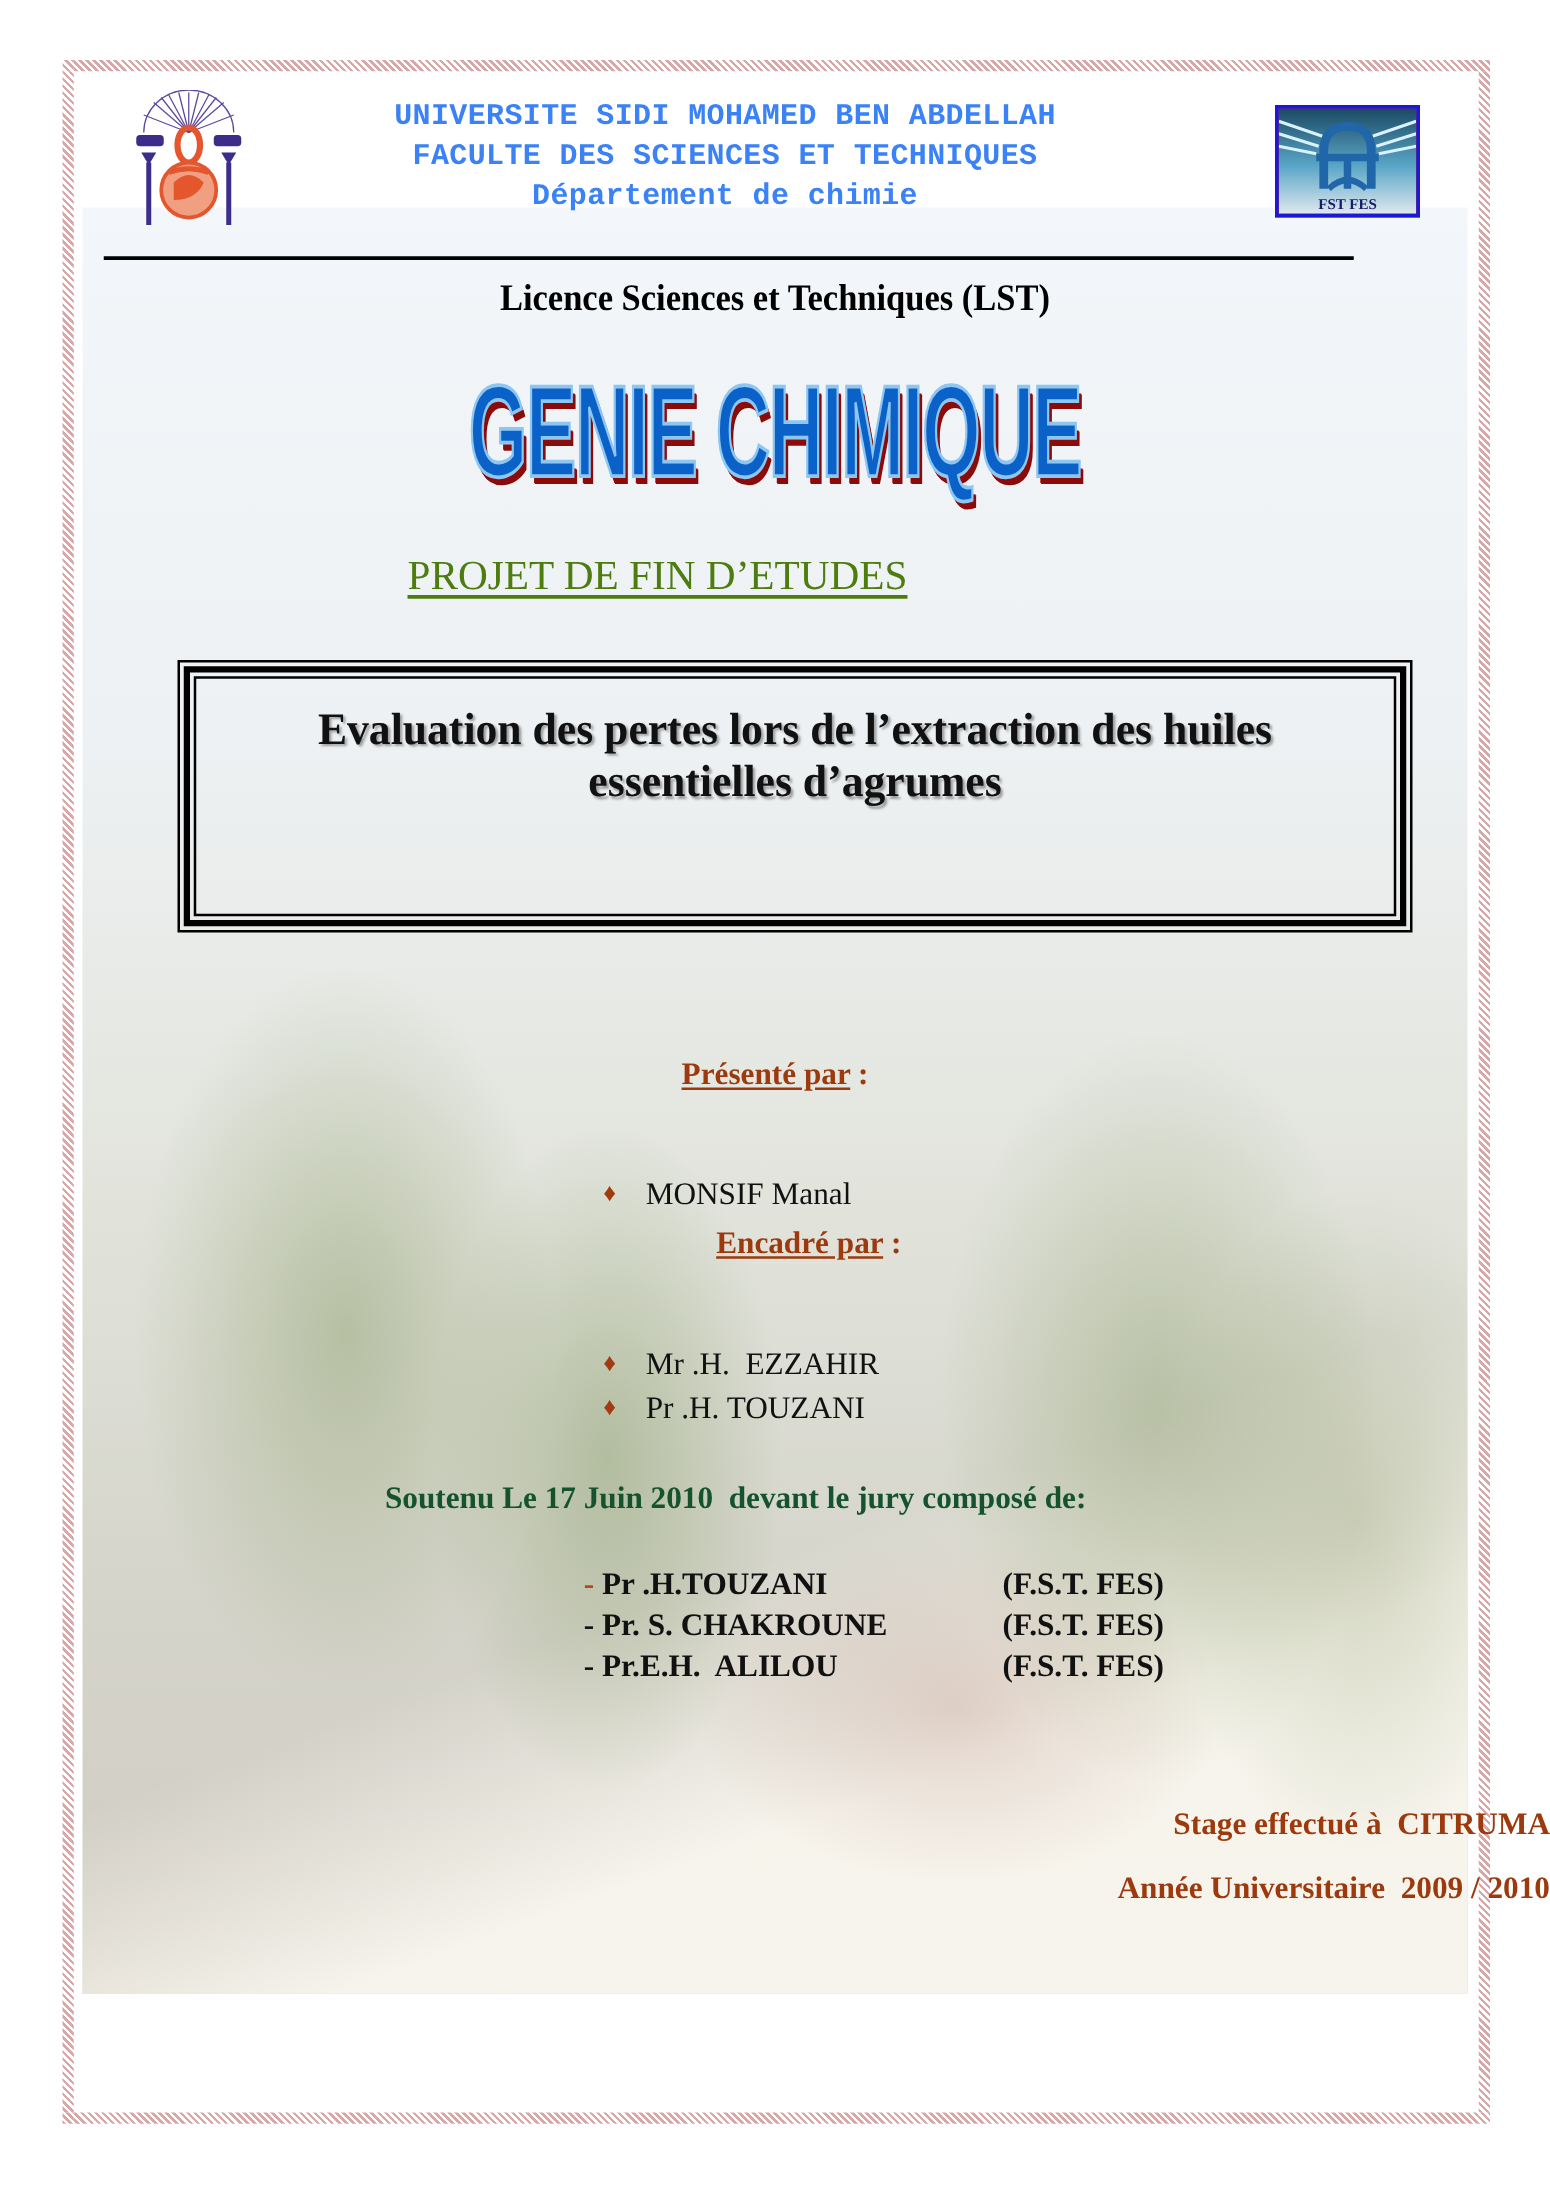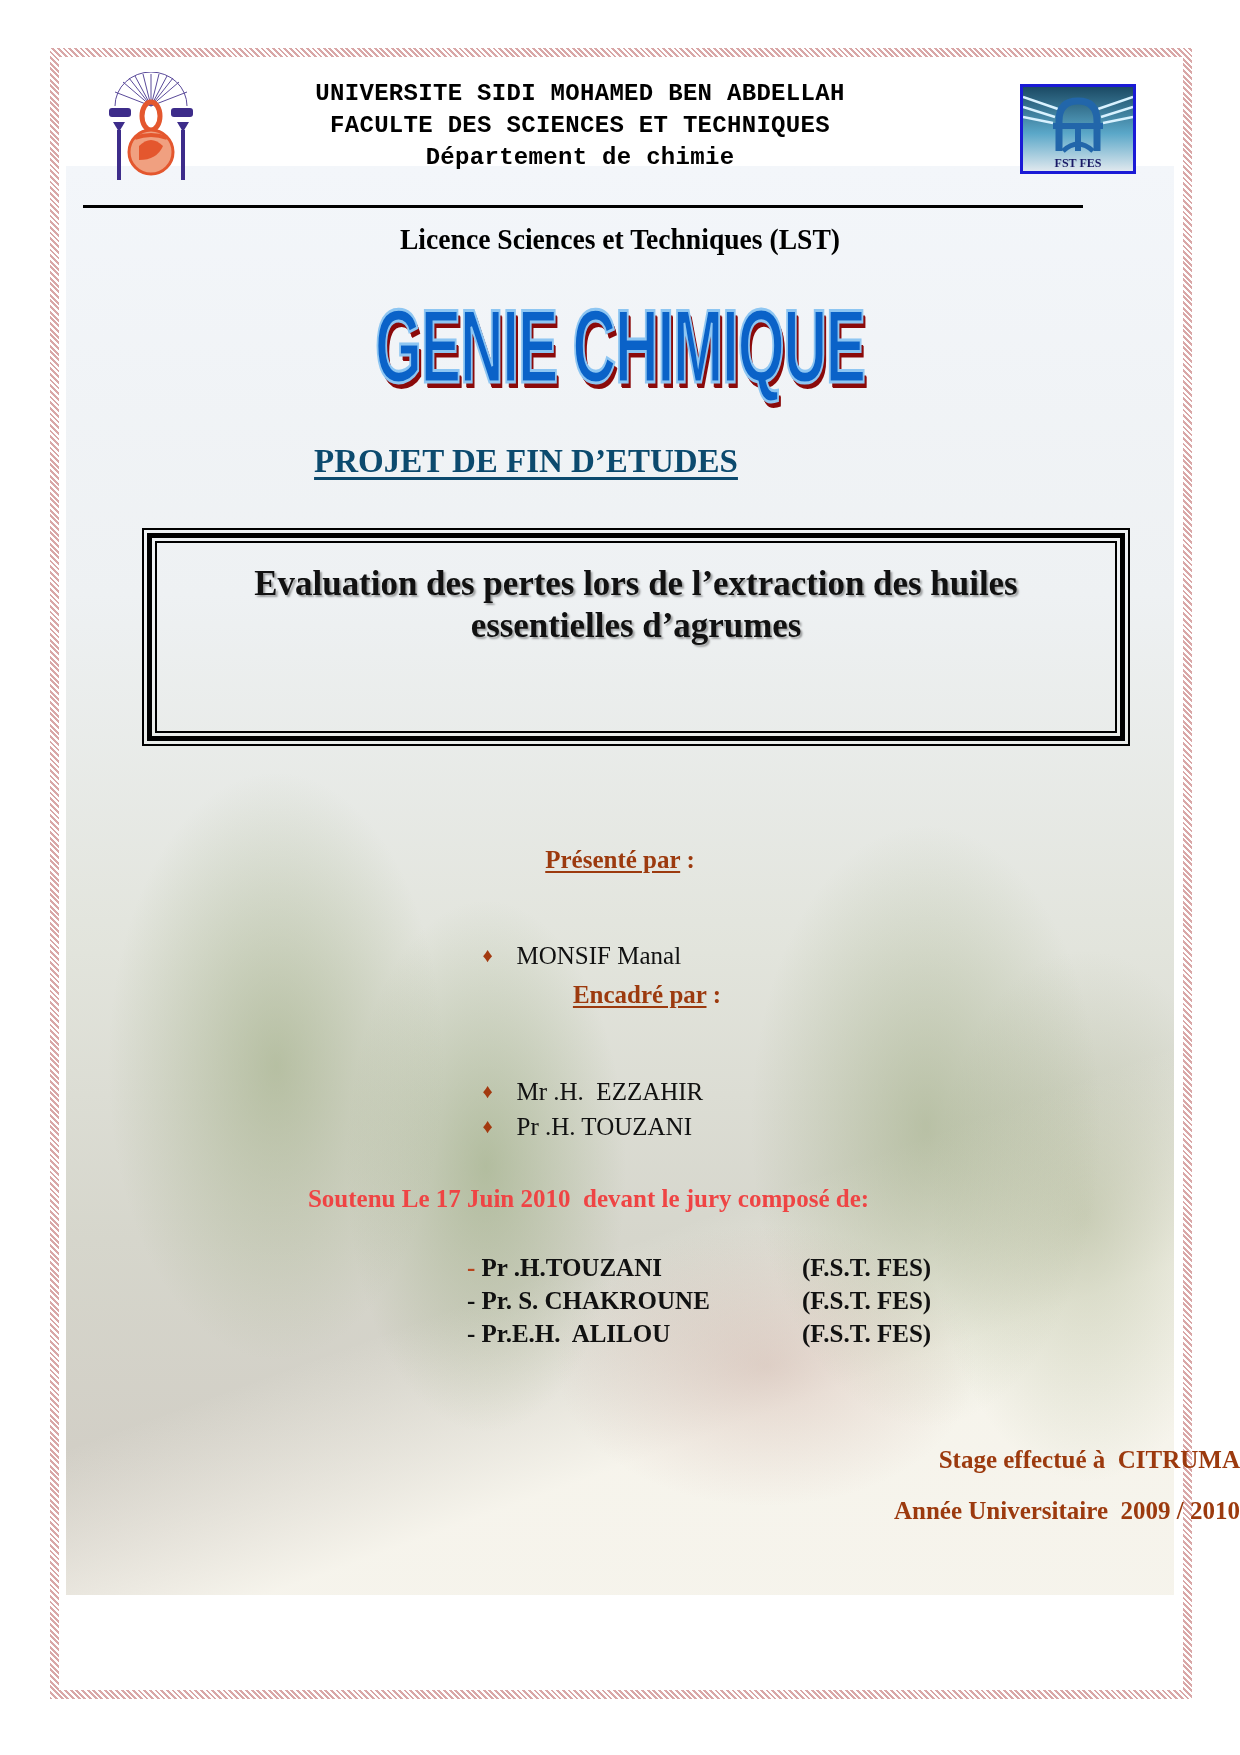--- a/index.html
+++ b/index.html
@@ -26,39 +26,39 @@
       linear-gradient(180deg, #f3f6fa 0%, #eef1f3 30%, #e2e4dc 55%, #d6d6cc 75%, #cfcac2 100%);
   }
   .logo-left { position: absolute; left: 105px; top: 72px; width: 92px; height: 108px; }
   .logo-right {
     position: absolute; left: 1020px; top: 84px; width: 116px; height: 90px;
     border: 3px solid #1a1ad6; box-sizing: border-box; background: #c2410c; overflow: hidden;
   }
   .header-text {
     position: absolute; left: 180px; top: 78px; width: 800px; text-align: center;
     font-family: "Liberation Mono", monospace; font-weight: bold; font-size: 24px;
-    line-height: 32px; color: #000000; letter-spacing: 0.3px;
+    line-height: 32px; color: #3b82f6; letter-spacing: 0.3px;
   }
   .rule { position: absolute; left: 83px; top: 205px; width: 1000px; height: 3px; background: #000; }
   .lst {
     position: absolute; left: 0; top: 222px; width: 1240px; text-align: center;
     font-size: 30px; font-weight: bold; color: #000;
     transform: scaleX(0.92); transform-origin: 620px 0;
   }
   .wordart {
     position: absolute; left: 0; top: 286px; width: 1240px; text-align: center;
     font-family: "Liberation Sans", sans-serif; font-weight: bold; font-size: 104px;
     line-height: 120px; color: #0a62c8; letter-spacing: -2px;
     -webkit-text-stroke: 3px #8ec6f2;
     text-shadow: 4px 5px 0 #8b0a0a, 5px 6px 0 #8b0a0a;
     transform: scaleX(0.58); transform-origin: 620px 0;
   }
   .pfe {
     position: absolute; left: 0; top: 443px; width: 1052px; text-align: center;
-    font-size: 33px; font-weight: bold; color: #0c4a6e; text-decoration: underline;
+    font-size: 33px; font-weight: normal; color: #4d7c0f; text-decoration: underline;
     text-decoration-thickness: 3px; text-underline-offset: 5px;
   }
   .title-box {
     position: absolute; left: 142px; top: 528px; width: 988px; height: 218px;
     box-sizing: border-box; border: 2px solid #000; padding: 3px;
   }
   .title-box-inner {
     width: 100%; height: 100%; box-sizing: border-box;
     border-top: 5px solid #000; border-left: 5px solid #000;
     border-right: 5px solid #000; border-bottom: 5px solid #000;
@@ -76,21 +76,21 @@
     font-size: 25px; font-weight: bold; color: #9c3a0e;
   }
   .section-label .u { text-decoration: underline; text-decoration-thickness: 2px; text-underline-offset: 3px; }
   .person {
     position: absolute; left: 470px; font-size: 25px; font-weight: normal; color: #111;
     white-space: pre;
   }
   .person .bullet { display: inline-block; width: 34px; color: #a33a10; font-size: 20px; vertical-align: 2px; }
   .soutenu {
     position: absolute; left: 0; top: 1185px; width: 1177px; text-align: center;
-    font-size: 25px; font-weight: bold; color: #ef4444; white-space: pre;
+    font-size: 25px; font-weight: bold; color: #14532d; white-space: pre;
   }
   .jury-row { position: absolute; left: 467px; font-size: 25px; font-weight: bold; color: #111; white-space: pre; text-align: center; }
   .jury-row .dash { color: #111; }
   .jury-row .dash.first { color: #b8441c; }
   .jury-aff { position: absolute; left: 802px; font-size: 25px; font-weight: bold; color: #111; white-space: pre; }
   .footer-line {
     position: absolute; left: 0; width: 1240px; text-align: right;
     font-size: 25px; font-weight: bold; color: #9c3a0e; white-space: pre;
   }
 </style>

